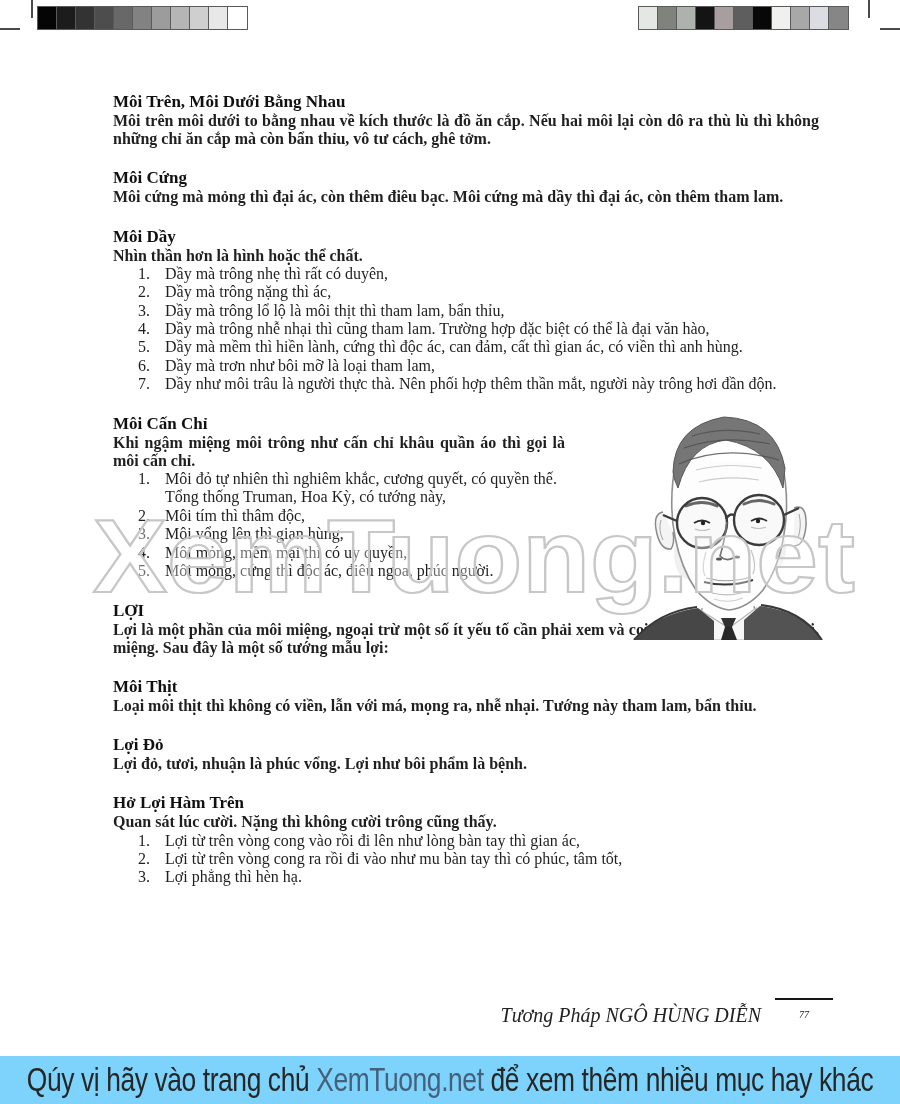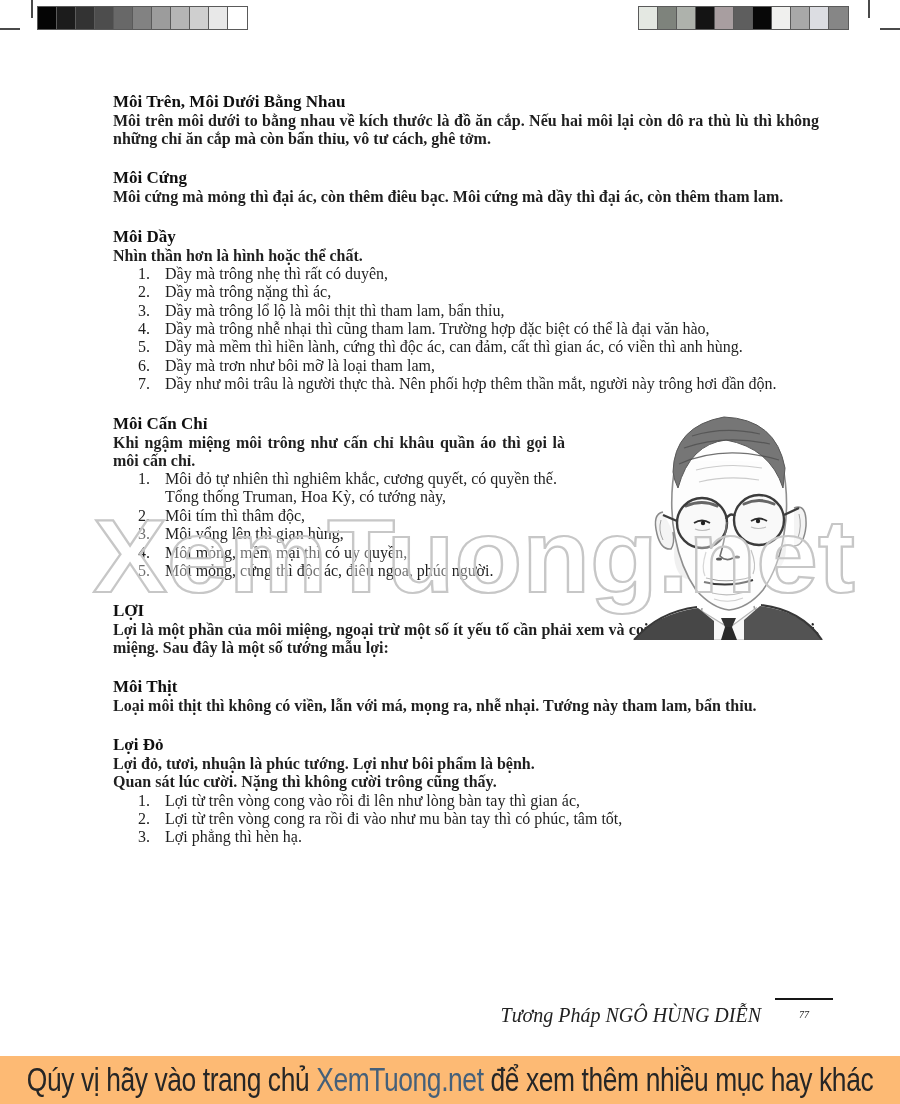--- a/index.html
+++ b/index.html
@@ -28,21 +28,21 @@
   #portrait{position:absolute;left:600px;top:402px;width:255px;height:238px;}
   
   #watermark{position:absolute;left:88px;top:486px;width:775px;height:140px;pointer-events:none;z-index:6;}
   
   #footer{position:absolute;top:998px;left:0;right:67px;display:flex;justify-content:flex-end;align-items:flex-start;gap:14px;}
   #footer .ftitle{font-style:italic;font-size:20px;line-height:22px;color:#222;padding-top:6px;}
   #footer .pg{width:58px;text-align:center;}
   #footer .pg .overline{height:2px;background:#161616;margin-bottom:4px;}
   #footer .pg .num{font-size:10px;font-style:italic;color:#222;}
   
-  #banner{position:absolute;left:0;right:0;bottom:0;height:48px;background:#fdba74;
+  #banner{position:absolute;left:0;right:0;bottom:0;height:48px;background:#7dd3fc;
           display:flex;align-items:center;justify-content:center;}
   #banner .btext{font-family:"Liberation Sans","DejaVu Sans",sans-serif;font-size:33px;letter-spacing:-0.5px;
           white-space:nowrap;transform:scaleX(0.8);transform-origin:center;color:#262626;}
   #banner .blink{color:#45607a;}
 </style>
 </head>
 <body>
 
 <div id="strip-left" class="cal-strip">
     <div class="patch" style="background: rgb(5, 5, 5);"></div>
@@ -116,23 +116,24 @@
     <section class="doc-section">
       <h3 class="sec-head">LỢI</h3>
       <p class="para">Lợi là một phần của môi miệng, ngoại trừ một số ít yếu tố cần phải xem và coi như độc lập đối với môi, miệng. Sau đây là một số tướng mẫu lợi:</p>
     </section>
     <section class="doc-section">
       <h3 class="sec-head">Môi Thịt</h3>
       <p class="para">Loại môi thịt thì không có viền, lẫn với má, mọng ra, nhễ nhại. Tướng này tham lam, bẩn thỉu.</p>
     </section>
     <section class="doc-section">
       <h3 class="sec-head">Lợi Đỏ</h3>
-      <p class="para">Lợi đỏ, tươi, nhuận là phúc tướng. Lợi như bôi phẩm là bệnh.</p>
-    </section>
-    <section class="doc-section">
+      <p class="para">Lợi đỏ, tươi, nhuận là phúc vổng. Lợi như bôi phẩm là bệnh.</p>
+    </section>
+    <section class="doc-section">
+      <h3 class="sec-head">Hở Lợi Hàm Trên</h3>
       <p class="para">Quan sát lúc cười. Nặng thì không cười trông cũng thấy.</p>
       <ol class="num-list">
         <li>Lợi từ trên vòng cong vào rồi đi lên như lòng bàn tay thì gian ác,</li>
         <li>Lợi từ trên vòng cong ra rồi đi vào như mu bàn tay thì có phúc, tâm tốt,</li>
         <li>Lợi phẳng thì hèn hạ.</li>
       </ol>
     </section>
   </div>
 
 <div id="portrait">

